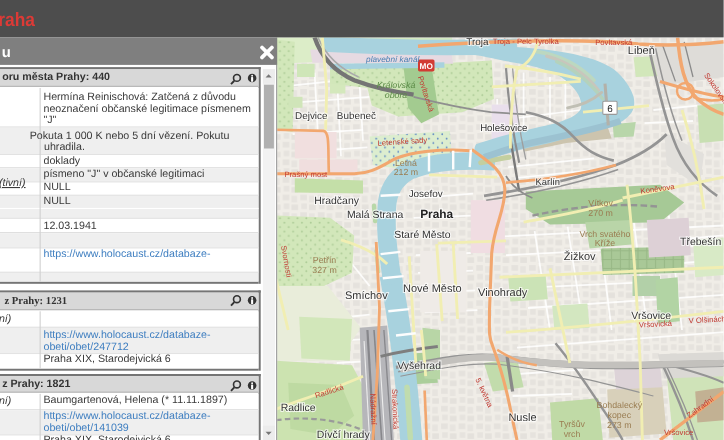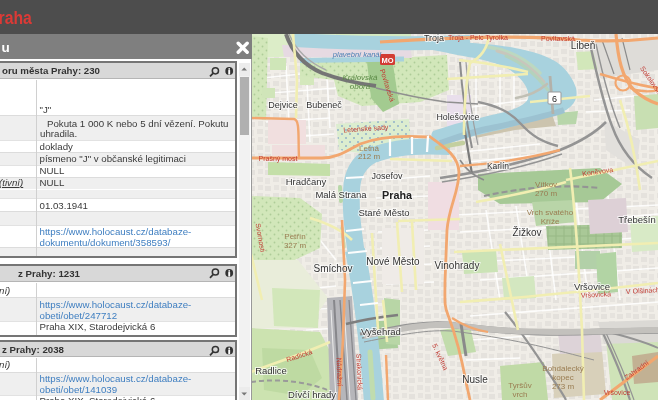--- a/index.html
+++ b/index.html
@@ -346,56 +346,58 @@
 <div style="left:0;top:153px;width:235px;height:12.5px;background:#efefef;border-bottom:1px solid #e2e2e2;"></div>
 <div style="left:0;top:165.5px;width:235px;height:12.5px;background:#fff;border-bottom:1px solid #dcdcdc;"></div>
 <div style="left:0;top:178px;width:235px;height:12px;background:#efefef;border-bottom:1px solid #fff;"></div>
 <div style="left:0;top:190px;width:235px;height:9px;background:#efefef;border-bottom:1px solid #e2e2e2;"></div>
 <div style="left:0;top:199px;width:235px;height:13px;background:#fff;border-bottom:1px solid #dcdcdc;"></div>
 <div style="left:0;top:212px;width:235px;height:13.5px;background:#efefef;border-bottom:1px solid #e2e2e2;"></div>
 <div style="left:0;top:225.5px;width:235px;height:22.5px;background:#fff;border-bottom:1px solid #dcdcdc;"></div>
 <div style="left:0;top:248px;width:235px;height:7.5px;background:#efefef;"></div>
 <div style="left:35.5px;top:79.5px;width:1px;height:176px;background:#d0d0d0;"></div>
 
-<span class="t hd" style="left:2px;top:65.6px;">oru města Prahy: 230</span>
+<span class="t hd" style="left:2px;top:65.6px;">oru města Prahy: 440</span>
+<span class="t" style="left:39.5px;top:84.3px;">Hermína Reinischová: Zatčená z důvodu</span>
+<span class="t" style="left:39.5px;top:94.6px;">neoznačení občanské legitimace písmenem</span>
 <span class="t" style="left:39.5px;top:104.9px;">"J"</span>
-<span class="t" style="left:27px;top:119px;margin-left:20px;">Pokuta 1 000 K nebo 5 dní vězení. Pokutu</span>
+<span class="t" style="left:27px;top:119px;">Pokuta 1 000 K nebo 5 dní vězení. Pokutu</span>
 <span class="t" style="left:40px;top:129.3px;">uhradila.</span>
 <span class="t" style="left:39.5px;top:141.6px;text-align:center;">doklady</span>
 <span class="t" style="left:39.5px;top:153.6px;">písmeno "J" v občanské legitimaci</span>
-<span class="t lab" style="left:-1px;top:178px;text-decoration:underline;">(tivní)</span>
+<span class="t lab" style="left:-1px;top:162px;text-decoration:underline;">(tivní)</span>
 <span class="t" style="left:39.5px;top:166.1px;">NULL</span>
 <span class="t" style="left:39.5px;top:178.3px;">NULL</span>
-<span class="t" style="left:39.5px;top:200.8px;">01.03.1941</span>
+<span class="t" style="left:39.5px;top:200.8px;">12.03.1941</span>
 <span class="t lk" style="left:39.5px;top:227.3px;">https://www.holocaust.cz/databaze-</span>
-<span class="t lk" style="left:39.5px;top:238.3px;">dokumentu/dokument/358593/</span>
 
 <div style="left:0;top:263.5px;width:237px;height:2px;background:#757575;"></div>
 <div style="left:235px;top:263.5px;width:2px;height:73px;background:#757575;"></div>
 <div style="left:0;top:334.5px;width:235px;height:2px;background:#757575;"></div>
 <div style="left:0;top:265.5px;width:235px;height:16px;background:#d8d8d8;border-bottom:1px solid #b5b5b5;"></div>
 <div style="left:0;top:282.5px;width:235px;height:15px;background:#fff;border-bottom:1px solid #dcdcdc;"></div>
 <div style="left:0;top:297.5px;width:235px;height:24px;background:#efefef;border-bottom:1px solid #e2e2e2;"></div>
 <div style="left:0;top:321.5px;width:235px;height:13px;background:#fff;"></div>
 <div style="left:35.5px;top:282.5px;width:1px;height:52px;background:#d0d0d0;"></div>
-<span class="t hd" style="left:18px;top:269.3px;">z Prahy: 1231</span>
+<span class="t hd" style="left:4px;top:269.3px;font-family:Liberation Serif, serif;">z Prahy: 1231</span>
 <span class="t lab" style="left:-1px;top:285.8px;">ní)</span>
 <span class="t lk" style="left:39.5px;top:299.8px;">https://www.holocaust.cz/databaze-</span>
 <span class="t lk" style="left:39.5px;top:310.8px;">obeti/obet/247712</span>
 <span class="t" style="left:39.5px;top:322.1px;">Praha XIX, Starodejvická 6</span>
 
 <div style="left:0;top:339.5px;width:237px;height:2px;background:#757575;"></div>
 <div style="left:235px;top:339.5px;width:2px;height:60.5px;background:#757575;"></div>
 <div style="left:0;top:341.5px;width:235px;height:15.5px;background:#d8d8d8;border-bottom:1px solid #b5b5b5;"></div>
 <div style="left:0;top:358px;width:235px;height:14.5px;background:#fff;border-bottom:1px solid #dcdcdc;"></div>
 <div style="left:0;top:372.5px;width:235px;height:23.5px;background:#efefef;border-bottom:1px solid #e2e2e2;"></div>
 <div style="left:0;top:396px;width:235px;height:4px;background:#fff;"></div>
 <div style="left:35.5px;top:358px;width:1px;height:42px;background:#d0d0d0;"></div>
-<span class="t hd" style="left:2px;top:344.8px;">z Prahy: 2038</span>
+<span class="t hd" style="left:2px;top:344.8px;">z Prahy: 1821</span>
 <span class="t lab" style="left:-1px;top:359.5px;">ní)</span>
+<span class="t" style="left:39.5px;top:359.3px;">Baumgartenová, Helena (* 11.11.1897)</span>
 <span class="t lk" style="left:39.5px;top:373.8px;">https://www.holocaust.cz/databaze-</span>
 <span class="t lk" style="left:39.5px;top:384.8px;">obeti/obet/141039</span>
 <span class="t" style="left:39.5px;top:395.8px;">Praha XIX, Starodejvická 6</span>
 
 <svg style="position:absolute;left:205px;top:62.5px;" width="32" height="16" viewBox="0 0 32 16">
 <circle cx="10.4" cy="7.8" r="3.1" fill="none" stroke="#333" stroke-width="1.5"></circle>
 <line x1="8" y1="10.4" x2="5" y2="13.4" stroke="#333" stroke-width="1.7"></line>
 <circle cx="24.2" cy="7.9" r="3.9" fill="#333"></circle>
 <circle cx="24.2" cy="5.9" r="0.85" fill="#fff"></circle>
       <rect x="23.25" y="7.1" width="1.9" height="4.3" rx="0.5" fill="#fff"></rect>

